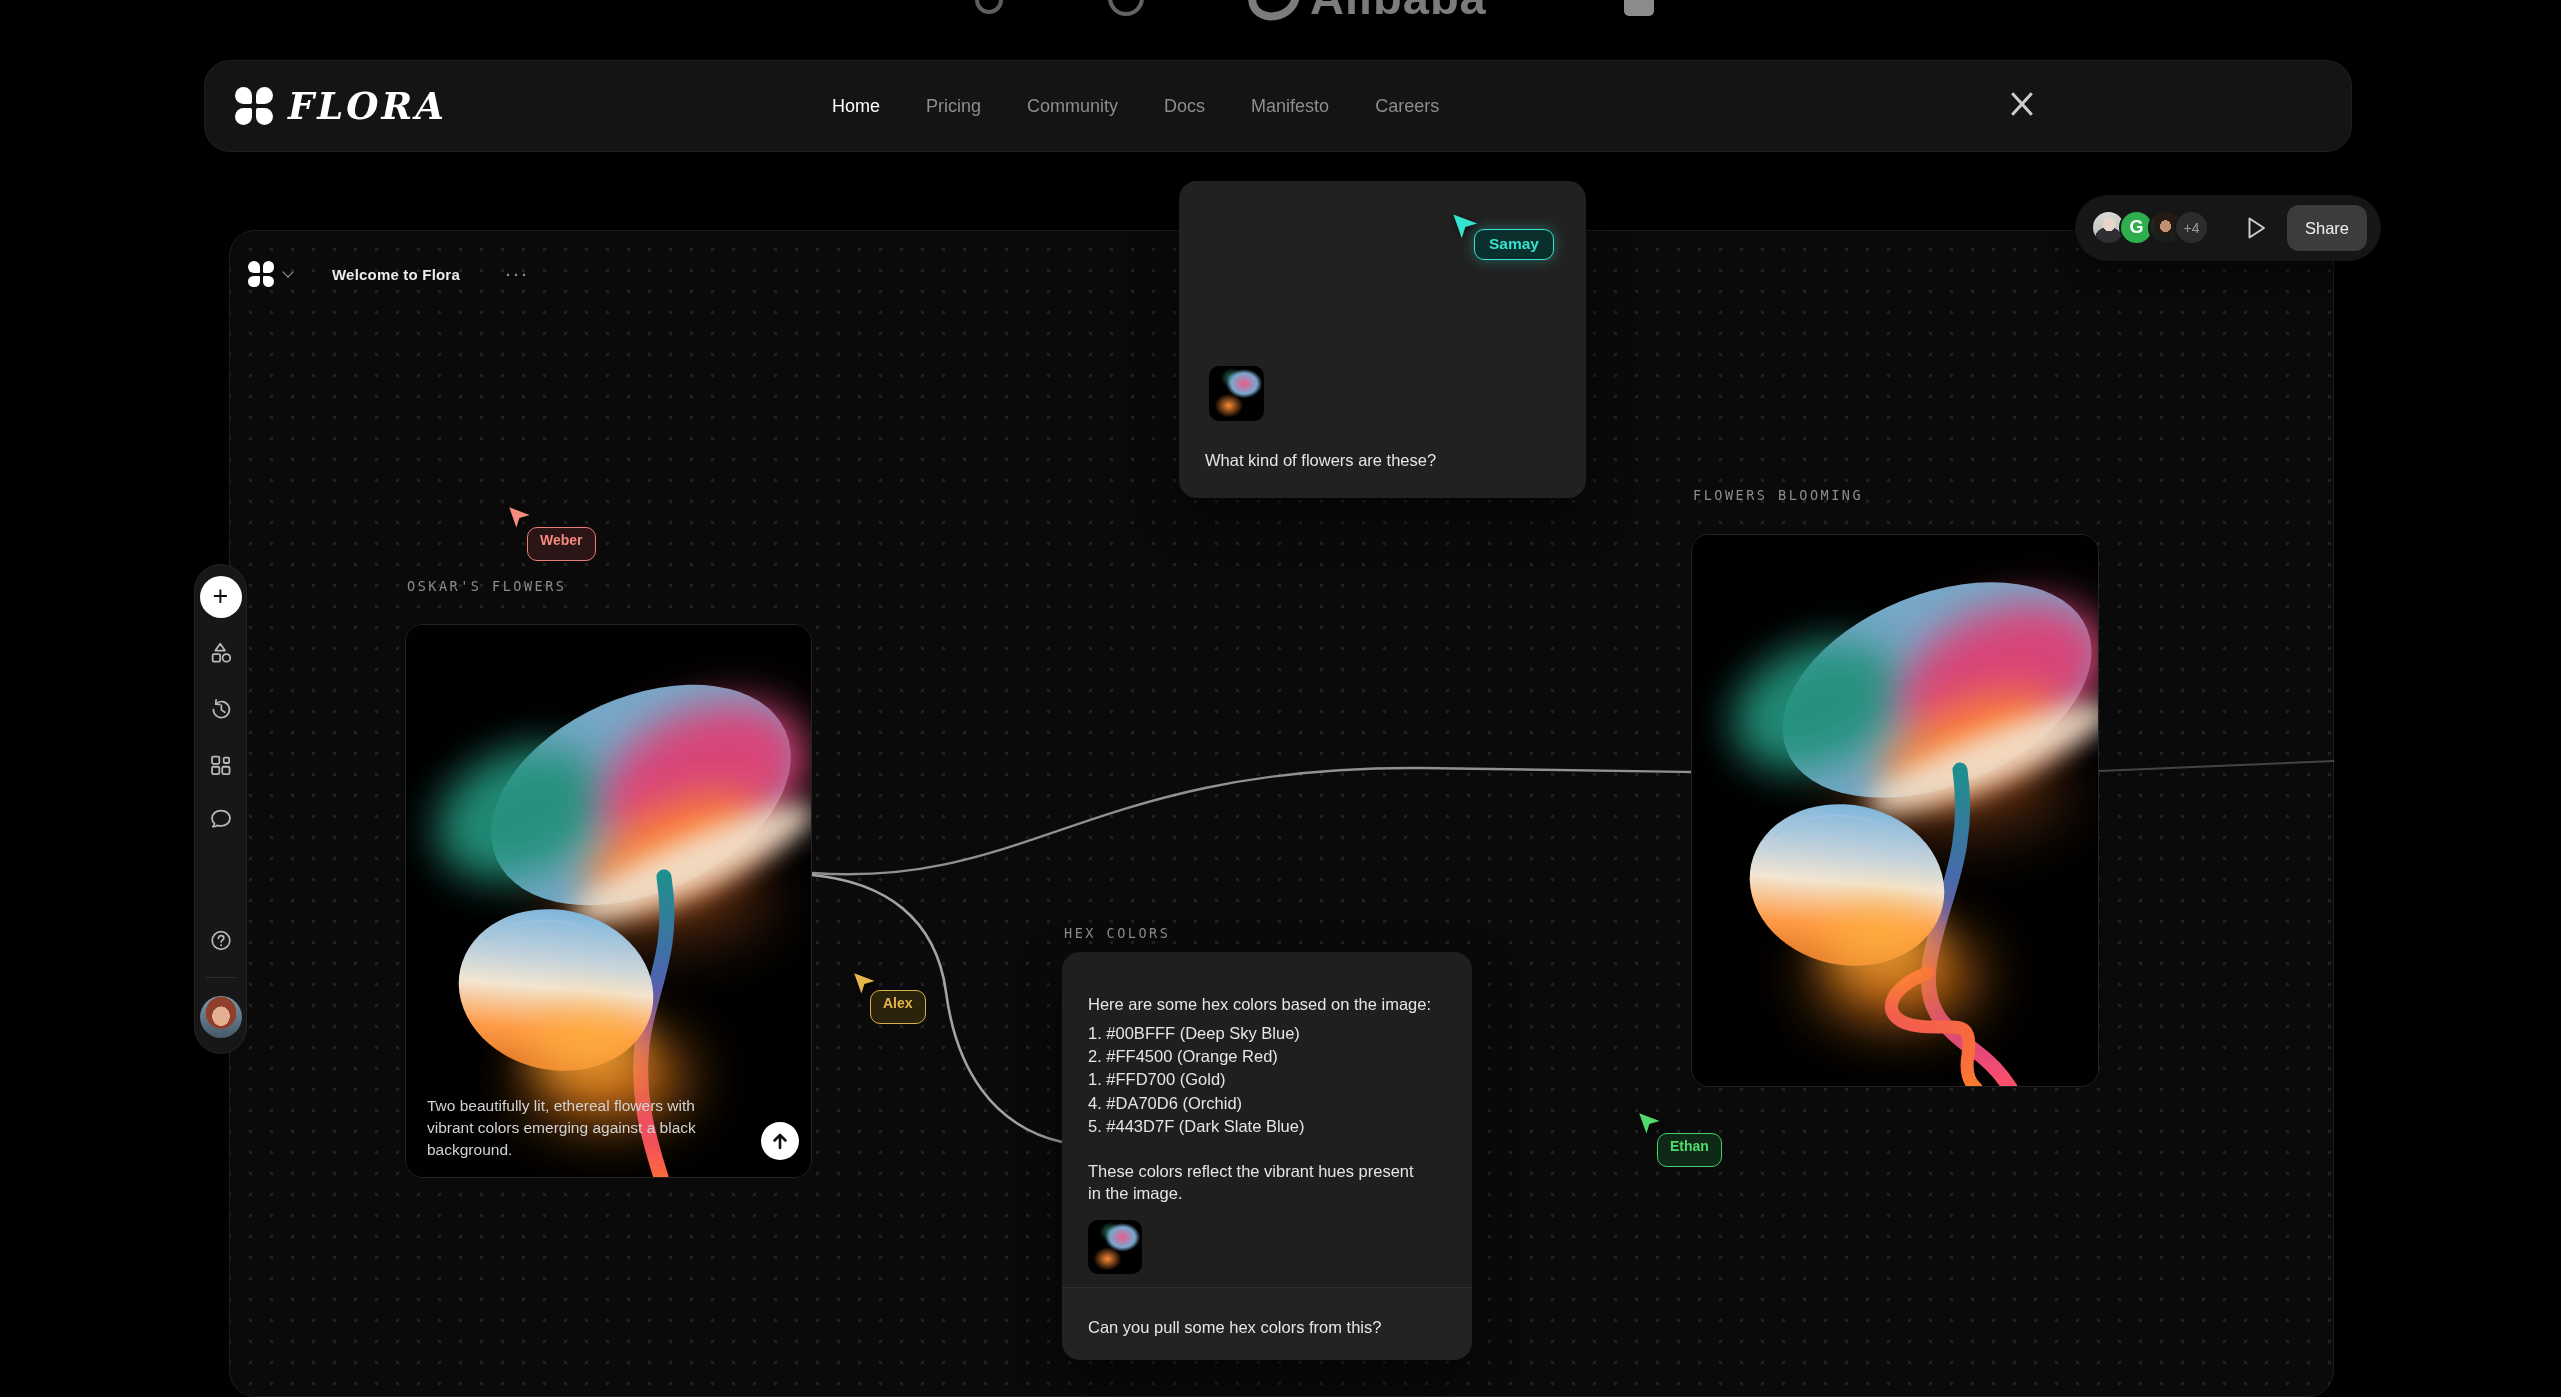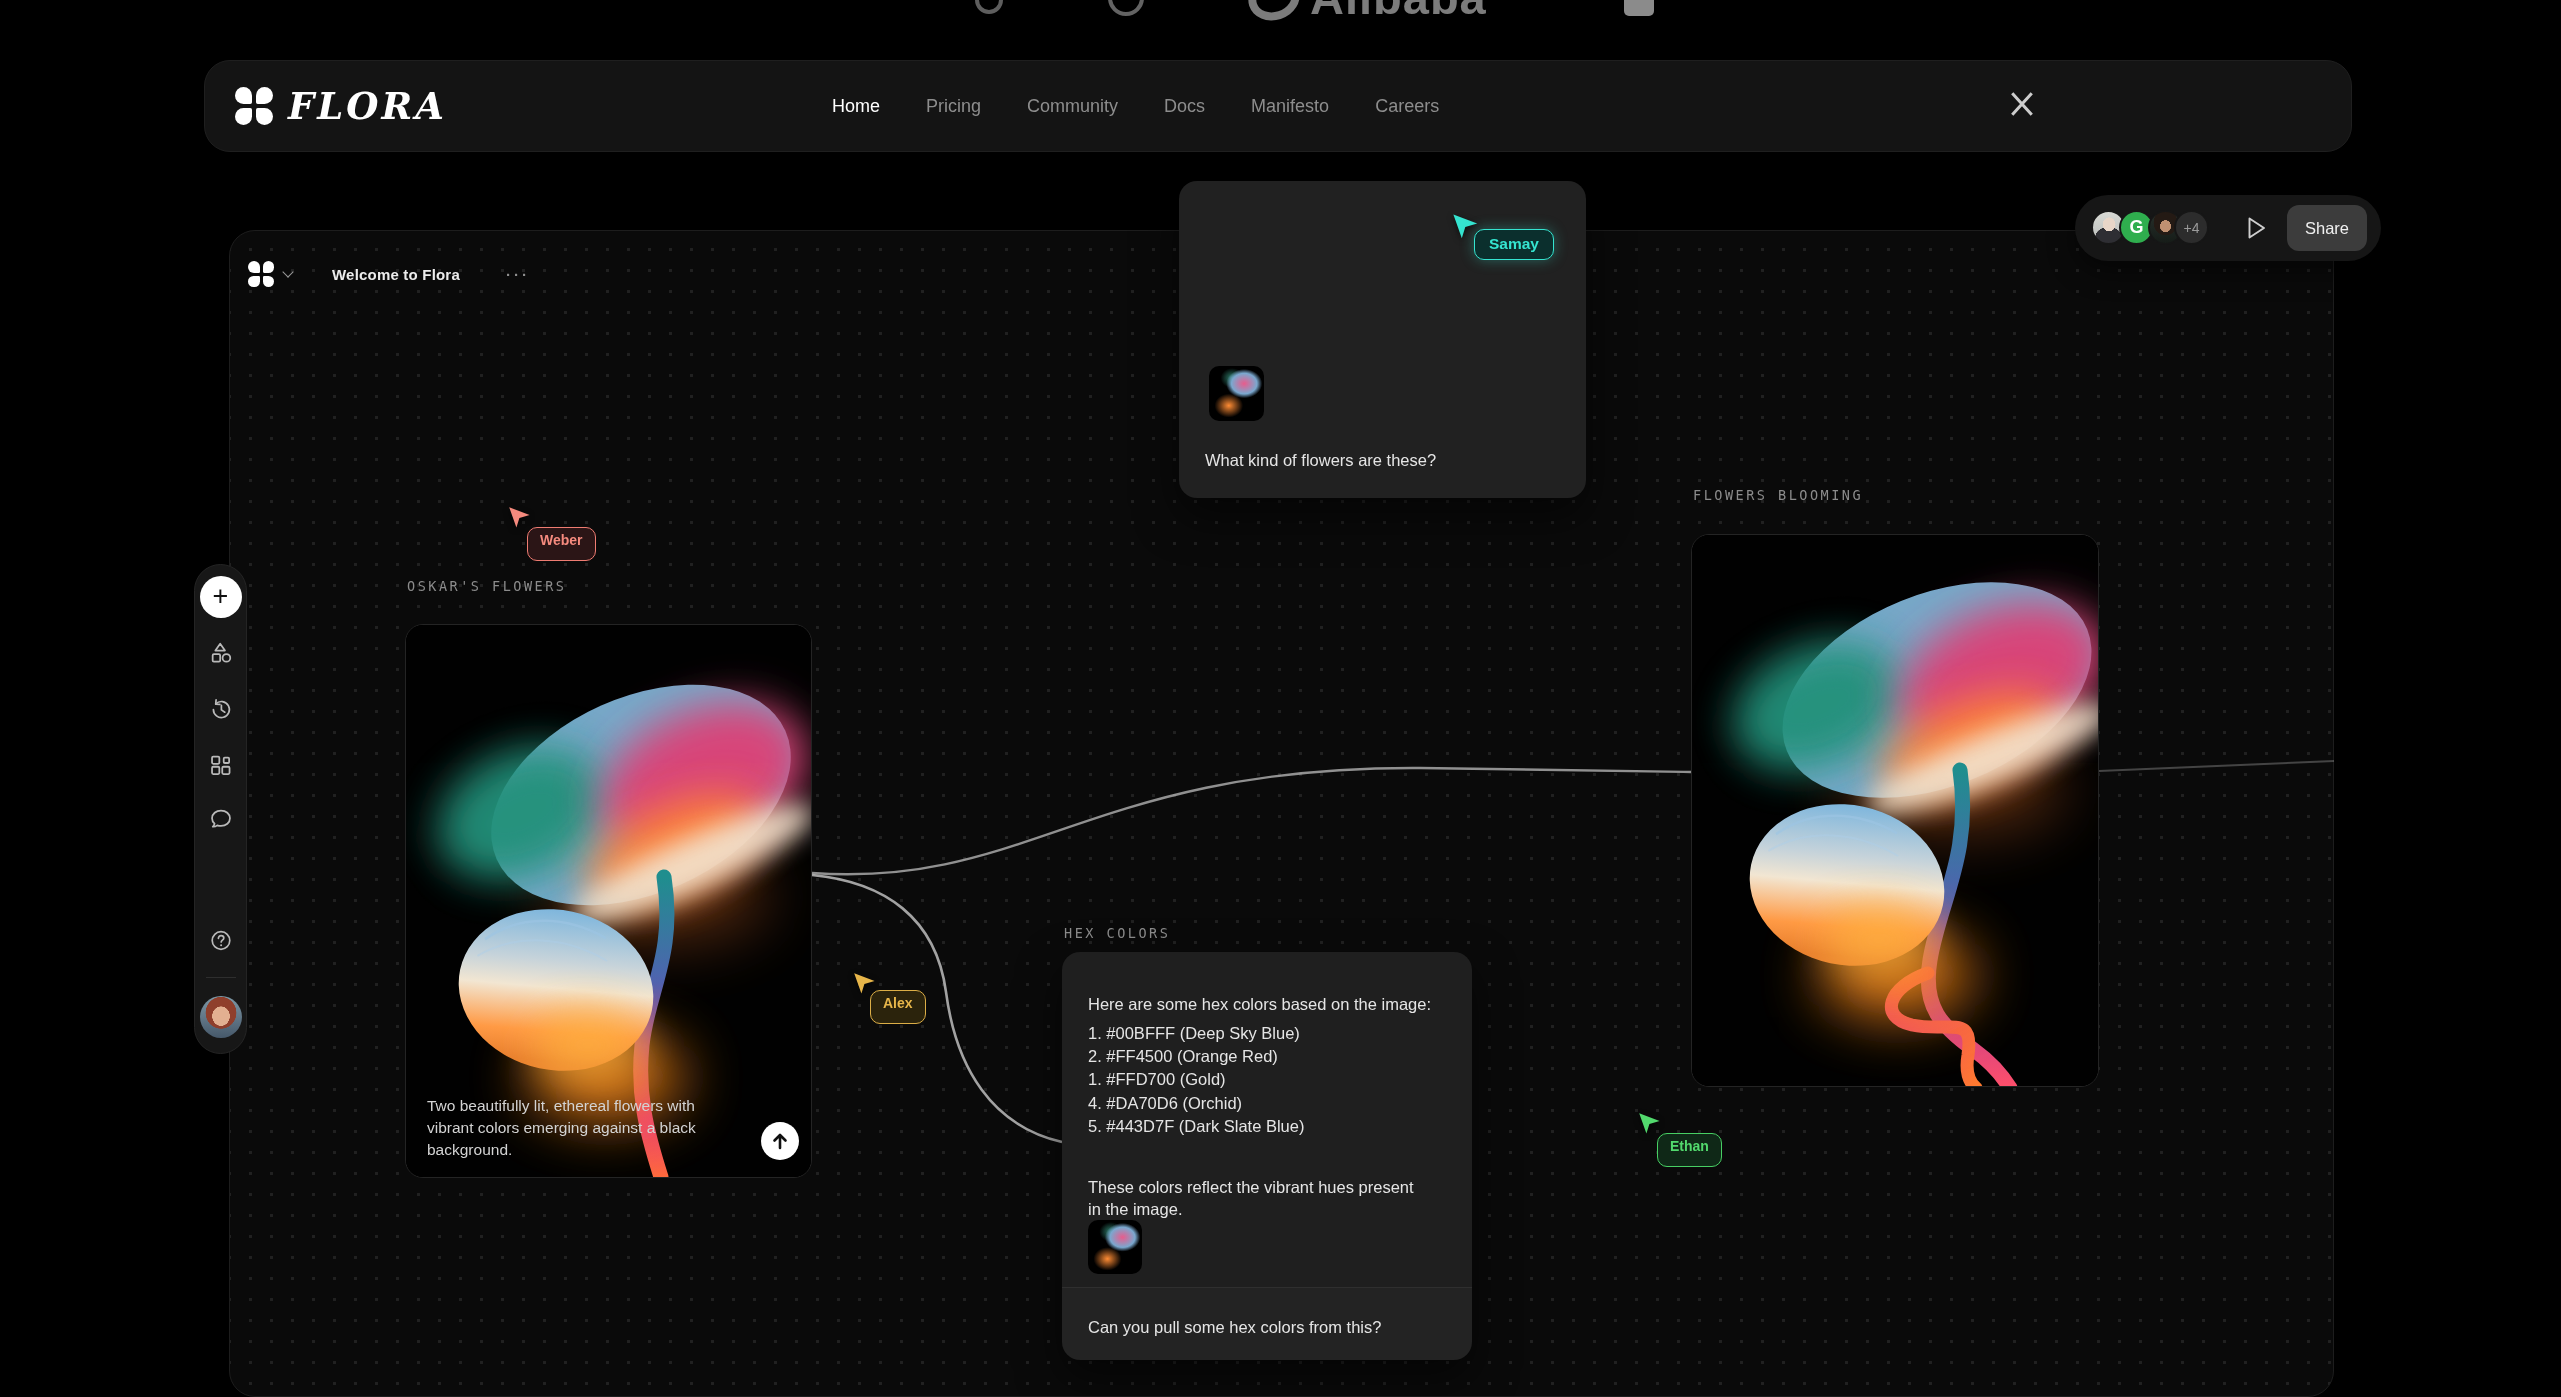--- a/index.html
+++ b/index.html
@@ -71,21 +71,21 @@
   .chat-text { position:absolute; font-size:16.5px; color:#e5e5e5; }
   .flower-thumb { position:absolute; border-radius:10px; background:
       radial-gradient(42% 34% at 64% 32%, #e85c8c, #7aa8cf 55%, rgba(0,0,0,0) 78%),
       radial-gradient(30% 26% at 42% 22%, rgba(53,145,124,.9), rgba(0,0,0,0) 70%),
       radial-gradient(36% 30% at 36% 72%, #ff8c34, rgba(120,60,20,0) 72%),
       #000; }
   .samay-thumb { left:30px; top:185px; width:55px; height:55px; }
   .samay-q { left:26px; top:270px; }
   .hex-intro { left:26px; top:20px;margin-top:23px; }
   .hex-list { position:absolute; left:26px; top:70px; font-size:16.5px; color:#e5e5e5; line-height:23.2px; }
-  .hex-outro { left:26px; top:208px; width:336px; line-height:22px;margin-top:16px; }
+  .hex-outro { left:26px; top:208px; width:336px; line-height:22px; }
   .hex-thumb { left:26px; top:268px; width:54px; height:54px; }
   .hex-divider { position:absolute; left:0; top:335px; width:100%; height:1px; background:#2f2f2f; }
   .hex-bottom { position:absolute; left:0; top:336px; width:100%; height:72px; background:rgba(255,255,255,.018); }
   .hex-q { left:26px; top:366px; }
 
   
   .cursor { position:absolute; z-index:8; filter:drop-shadow(0 2px 3px rgba(0,0,0,.6)); }
   .cursor-pill { position:absolute; z-index:8; font-size:14px; font-weight:bold;
     padding:4px 12px 12px; border-radius:10px; border:1.5px solid; }
   .pill-samay { color:#35e4d0; background:#0b2f2d; border-color:#35e4d0; font-size:15.5px;

